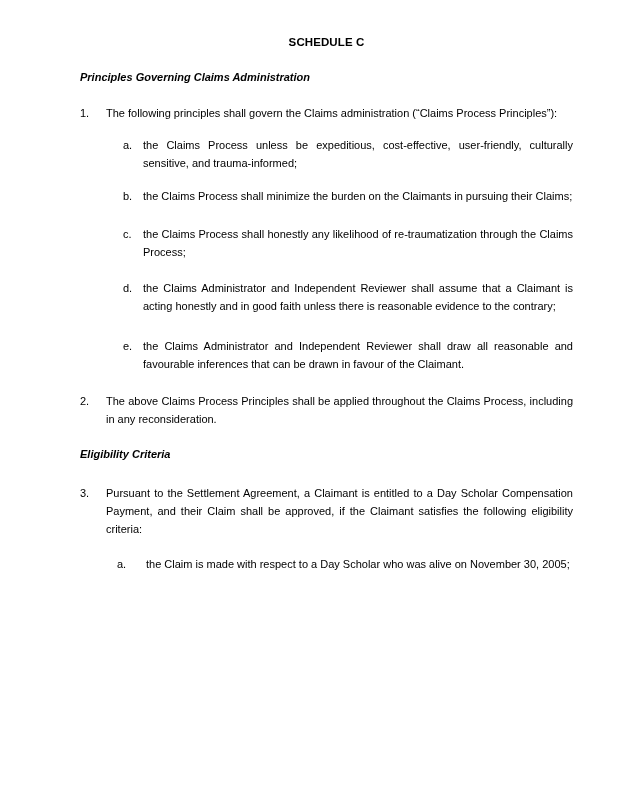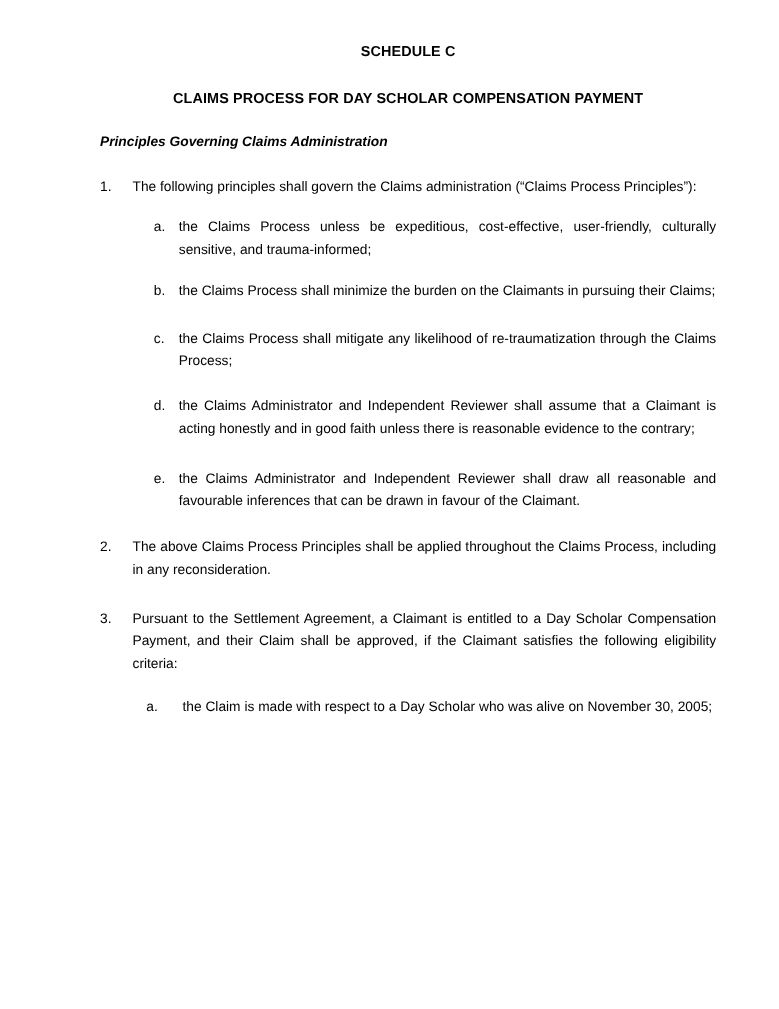--- a/index.html
+++ b/index.html
@@ -89,59 +89,59 @@
     color: #3d3d3d;
   }
 </style>
 </head>
 <body>
 
 <div class="page">
 
   <div class="center-head" id="schedule-label">SCHEDULE C</div>
 
-  <div class="center-head" id="doc-title">CLAIMS PROCESS FOR DAY SCHOLAR COMPENSATION PAYMENT</div>
 
   <div class="sec-heading" id="heading-principles">Principles Governing Claims Administration</div>
 
   <div class="num-item" id="item-1">
     <span class="num">1.</span>
     <div class="jt">The following principles shall govern the Claims administration (“Claims Process Principles”):</div>
   </div>
 
   <div class="sub1" id="sub-1a">
     <span class="marker">a.</span>
     <div class="jt">the Claims Process unless be expeditious, cost-effective, user-friendly, culturally sensitive, and trauma-informed;</div>
   </div>
 
   <div class="sub1" id="sub-1b">
     <span class="marker">b.</span>
     <div class="jt">the Claims Process shall minimize the burden on the Claimants in pursuing their Claims;</div>
   </div>
 
   <div class="sub1" id="sub-1c">
     <span class="marker">c.</span>
-    <div class="jt">the Claims Process shall mitigate any likelihood of re-traumatization through the Claims Process;</div>
+    <div class="jt">the Claims Process shall honestly any likelihood of re-traumatization through the Claims Process;</div>
   </div>
 
   <div class="sub1" id="sub-1d">
     <span class="marker">d.</span>
     <div class="jt">the Claims Administrator and Independent Reviewer shall assume that a Claimant is acting honestly and in good faith unless there is reasonable evidence to the contrary;</div>
   </div>
 
   <div class="sub1" id="sub-1e">
     <span class="marker">e.</span>
     <div class="jt">the Claims Administrator and Independent Reviewer shall draw all reasonable and favourable inferences that can be drawn in favour of the Claimant.</div>
   </div>
 
   <div class="num-item" id="item-2">
     <span class="num">2.</span>
     <div class="jt">The above Claims Process Principles shall be applied throughout the Claims Process, including in any reconsideration.</div>
   </div>
 
+  <div class="sec-heading" id="heading-eligibility">Eligibility Criteria</div>
 
   <div class="num-item" id="item-3">
     <span class="num">3.</span>
     <div class="jt">Pursuant to the Settlement Agreement, a Claimant is entitled to a Day Scholar Compensation Payment, and their Claim shall be approved, if the Claimant satisfies the following eligibility criteria:</div>
   </div>
 
   <div class="sub3" id="sub-3a">
     <span class="marker">a.</span>
     <div class="jt">the Claim is made with respect to a Day Scholar who was alive on November 30, 2005;</div>
   </div>

